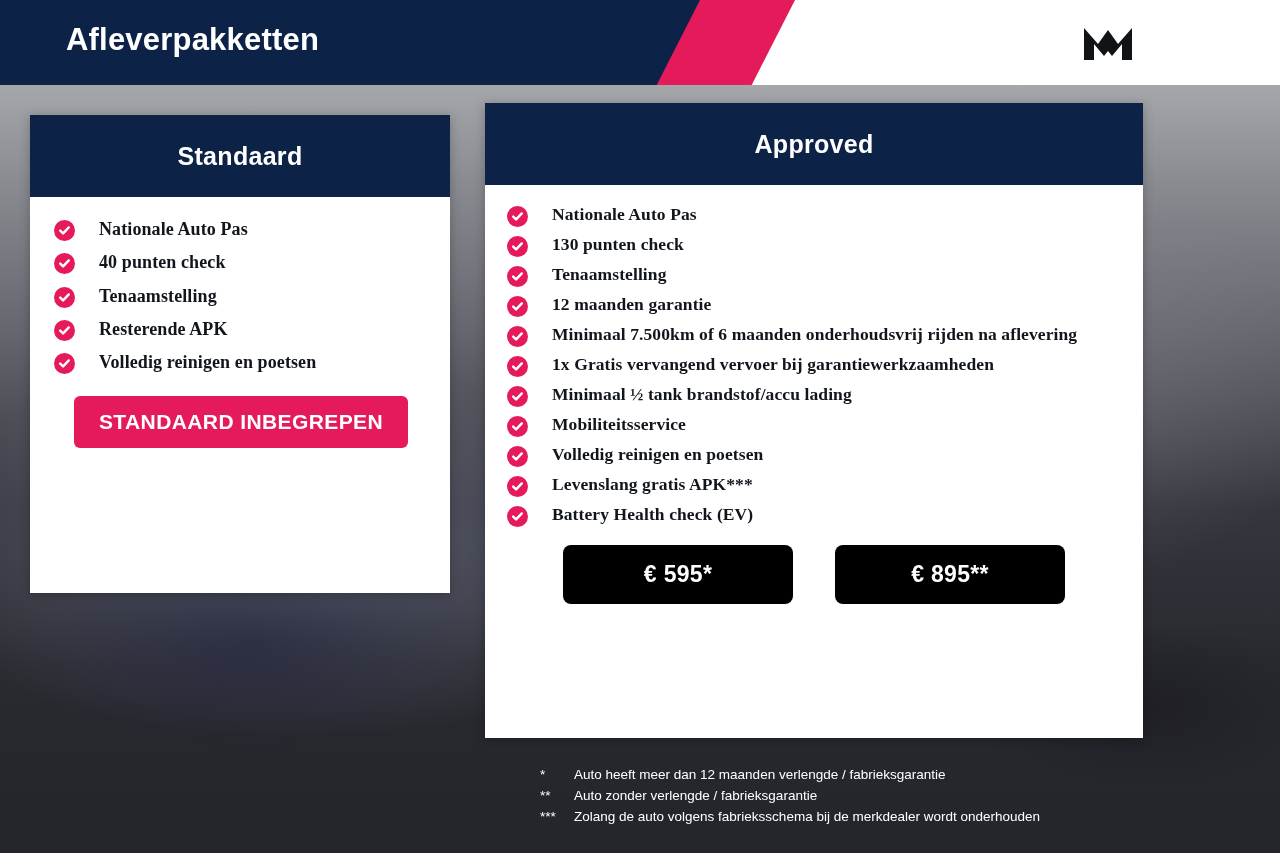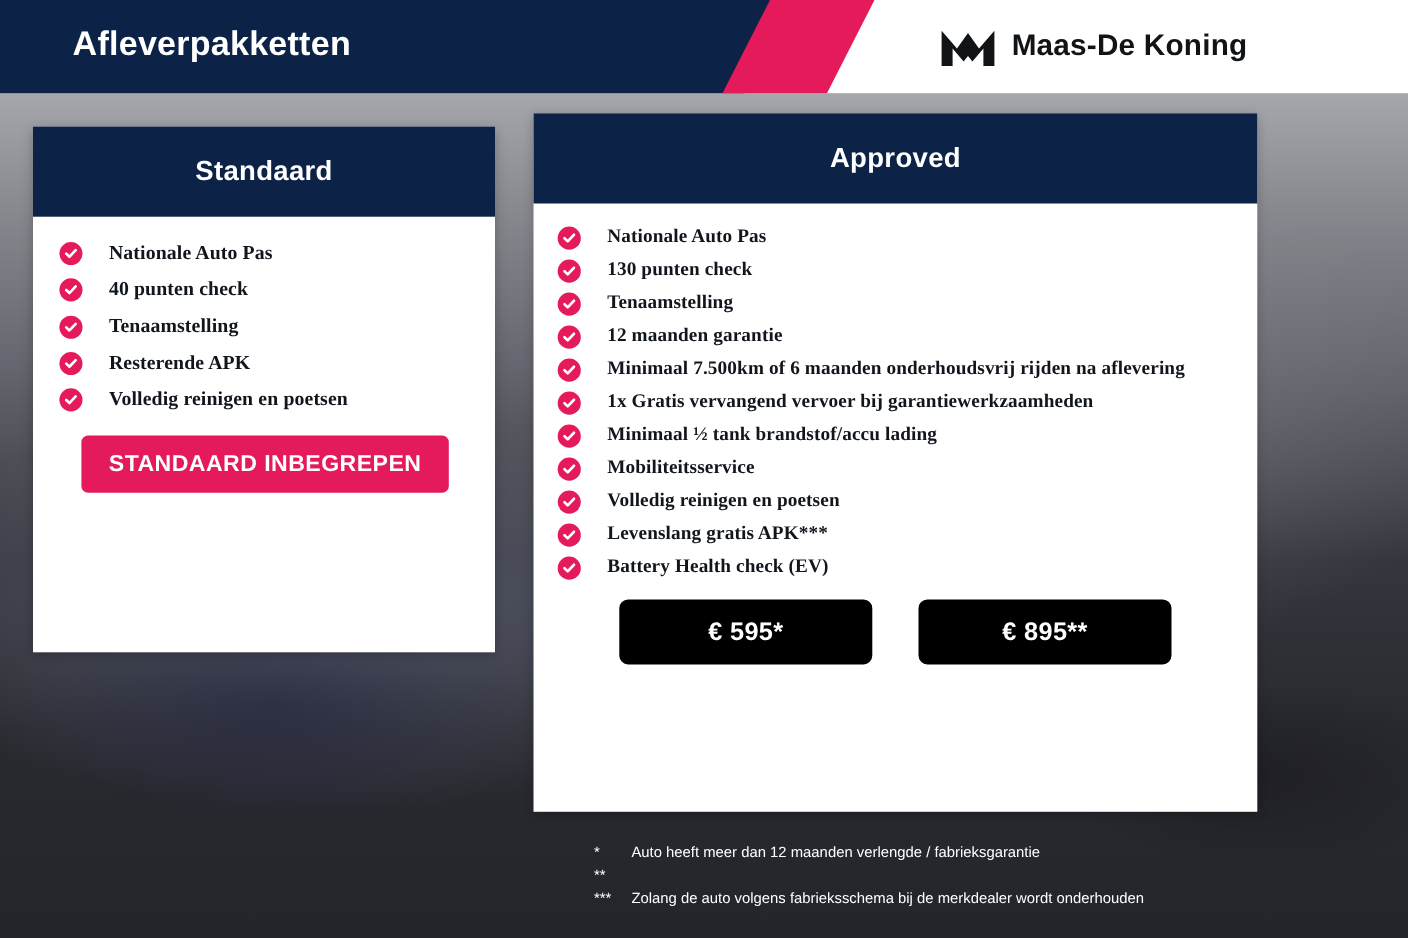--- a/index.html
+++ b/index.html
@@ -183,21 +183,20 @@
 <div class="header">
   <div class="header-blue"></div>
   <div class="header-pink"></div>
   <div class="header-title">Afleverpakketten</div>
   <div class="brand">
     <span class="brand-mark">
       <svg viewBox="0 0 52 42" width="52" height="42" aria-hidden="true">
         <path d="M2 40 L2 8 L16 24 L26 10 L36 24 L50 8 L50 40 L40 40 L40 24 L30 36 L26 31 L22 36 L12 24 L12 40 Z" fill="#111417"></path>
       </svg>
     </span>
-    <span class="brand-name">Maas-De Koning</span>
   </div>
 </div>
 
 <div class="card" id="card-standaard">
   <div class="card-head">Standaard</div>
   <div class="card-body">
 
     <div class="feature">
       <span class="check">
         <svg width="13" height="13" viewBox="0 0 13 13">
@@ -343,18 +342,19 @@
   </div>
 </div>
 
 <div class="footnotes">
   <div class="footnote">
     <span class="fn-mark">*</span>
     <span>Auto heeft meer dan 12 maanden verlengde / fabrieksgarantie</span>
   </div>
   <div class="footnote">
     <span class="fn-mark">**</span>
+    <span>Auto zonder verlengde / fabrieksgarantie</span>
   </div>
   <div class="footnote">
     <span class="fn-mark">***</span>
     <span>Zolang de auto volgens fabrieksschema bij de merkdealer wordt onderhouden</span>
   </div>
 </div>
 
 </body></html>

